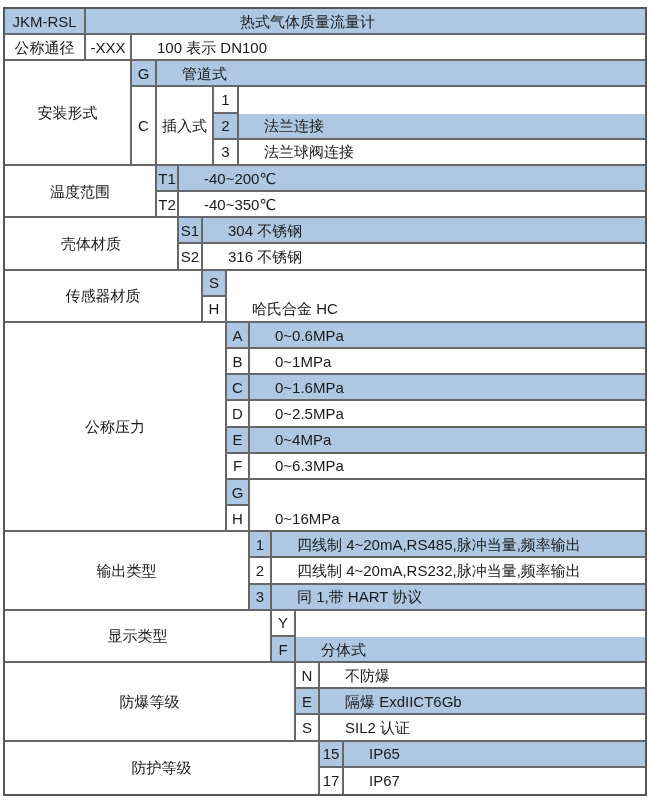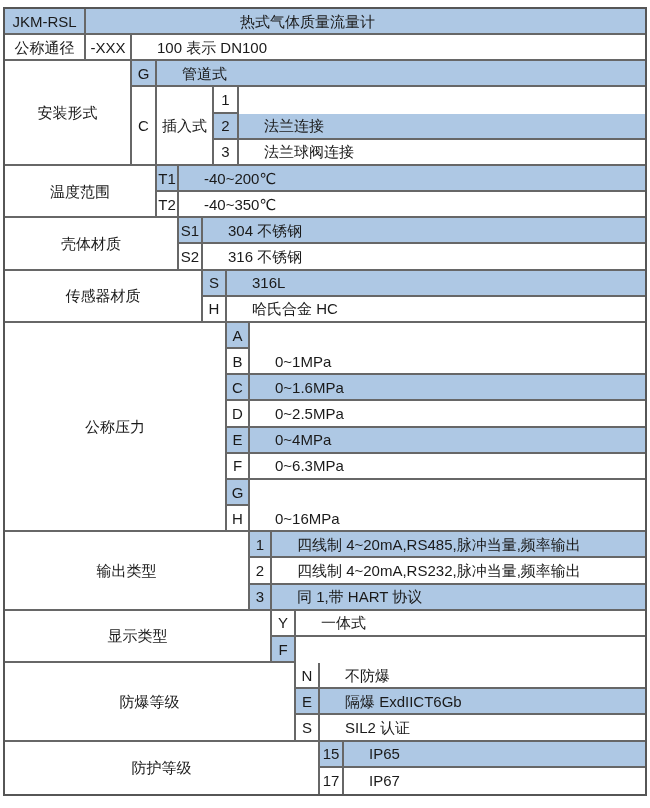--- a/index.html
+++ b/index.html
@@ -62,26 +62,26 @@
   <div class="c l eR" style="grid-area:8/5/9/15">-40~350℃</div>
 
   <div class="c" style="grid-area:9/1/11/5">壳体材质</div>
   <div class="c b" style="grid-area:9/5/10/6">S1</div>
   <div class="c b l eR" style="grid-area:9/6/10/15">304 不锈钢</div>
   <div class="c" style="grid-area:10/5/11/6">S2</div>
   <div class="c l eR" style="grid-area:10/6/11/15">316 不锈钢</div>
 
   <div class="c" style="grid-area:11/1/13/6">传感器材质</div>
   <div class="c b" style="grid-area:11/6/12/8">S</div>
-  <div class="c b l eR" style="grid-area:11/8/12/15">316L</div>
   <div class="c" style="grid-area:12/6/13/8">H</div>
   <div class="c l eR" style="grid-area:12/8/13/15">哈氏合金 HC</div>
 
   <div class="c" style="grid-area:13/1/21/8">公称压力</div>
   <div class="c b" style="grid-area:13/8/14/10">A</div>
+  <div class="c b l eR" style="grid-area:13/10/14/15">0~0.6MPa</div>
   <div class="c" style="grid-area:14/8/15/10">B</div>
   <div class="c l eR" style="grid-area:14/10/15/15">0~1MPa</div>
   <div class="c b" style="grid-area:15/8/16/10">C</div>
   <div class="c b l eR" style="grid-area:15/10/16/15">0~1.6MPa</div>
   <div class="c" style="grid-area:16/8/17/10">D</div>
   <div class="c l eR" style="grid-area:16/10/17/15">0~2.5MPa</div>
   <div class="c b" style="grid-area:17/8/18/10">E</div>
   <div class="c b l eR" style="grid-area:17/10/18/15">0~4MPa</div>
   <div class="c" style="grid-area:18/8/19/10">F</div>
   <div class="c l eR" style="grid-area:18/10/19/15">0~6.3MPa</div>
@@ -92,22 +92,22 @@
   <div class="c" style="grid-area:21/1/24/10">输出类型</div>
   <div class="c b" style="grid-area:21/10/22/11">1</div>
   <div class="c b l eR" style="grid-area:21/11/22/15">四线制 4~20mA,RS485,脉冲当量,频率输出</div>
   <div class="c" style="grid-area:22/10/23/11">2</div>
   <div class="c l eR" style="grid-area:22/11/23/15">四线制 4~20mA,RS232,脉冲当量,频率输出</div>
   <div class="c b" style="grid-area:23/10/24/11">3</div>
   <div class="c b l eR" style="grid-area:23/11/24/15">同 1,带 HART 协议</div>
 
   <div class="c" style="grid-area:24/1/26/11">显示类型</div>
   <div class="c" style="grid-area:24/11/25/12">Y</div>
-  <div class="c l eR" style="grid-area:24/12/25/15">一体式</div>
   <div class="c b" style="grid-area:25/11/26/12">F</div>
+  <div class="c b l eR" style="grid-area:25/12/26/15">分体式</div>
 
   <div class="c" style="grid-area:26/1/29/12">防爆等级</div>
   <div class="c" style="grid-area:26/12/27/13">N</div>
   <div class="c l eR" style="grid-area:26/13/27/15">不防爆</div>
   <div class="c b" style="grid-area:27/12/28/13">E</div>
   <div class="c b l eR" style="grid-area:27/13/28/15">隔爆 ExdIICT6Gb</div>
   <div class="c" style="grid-area:28/12/29/13">S</div>
   <div class="c l eR" style="grid-area:28/13/29/15">SIL2 认证</div>
 
   <div class="c eB" style="grid-area:29/1/31/13">防护等级</div>

